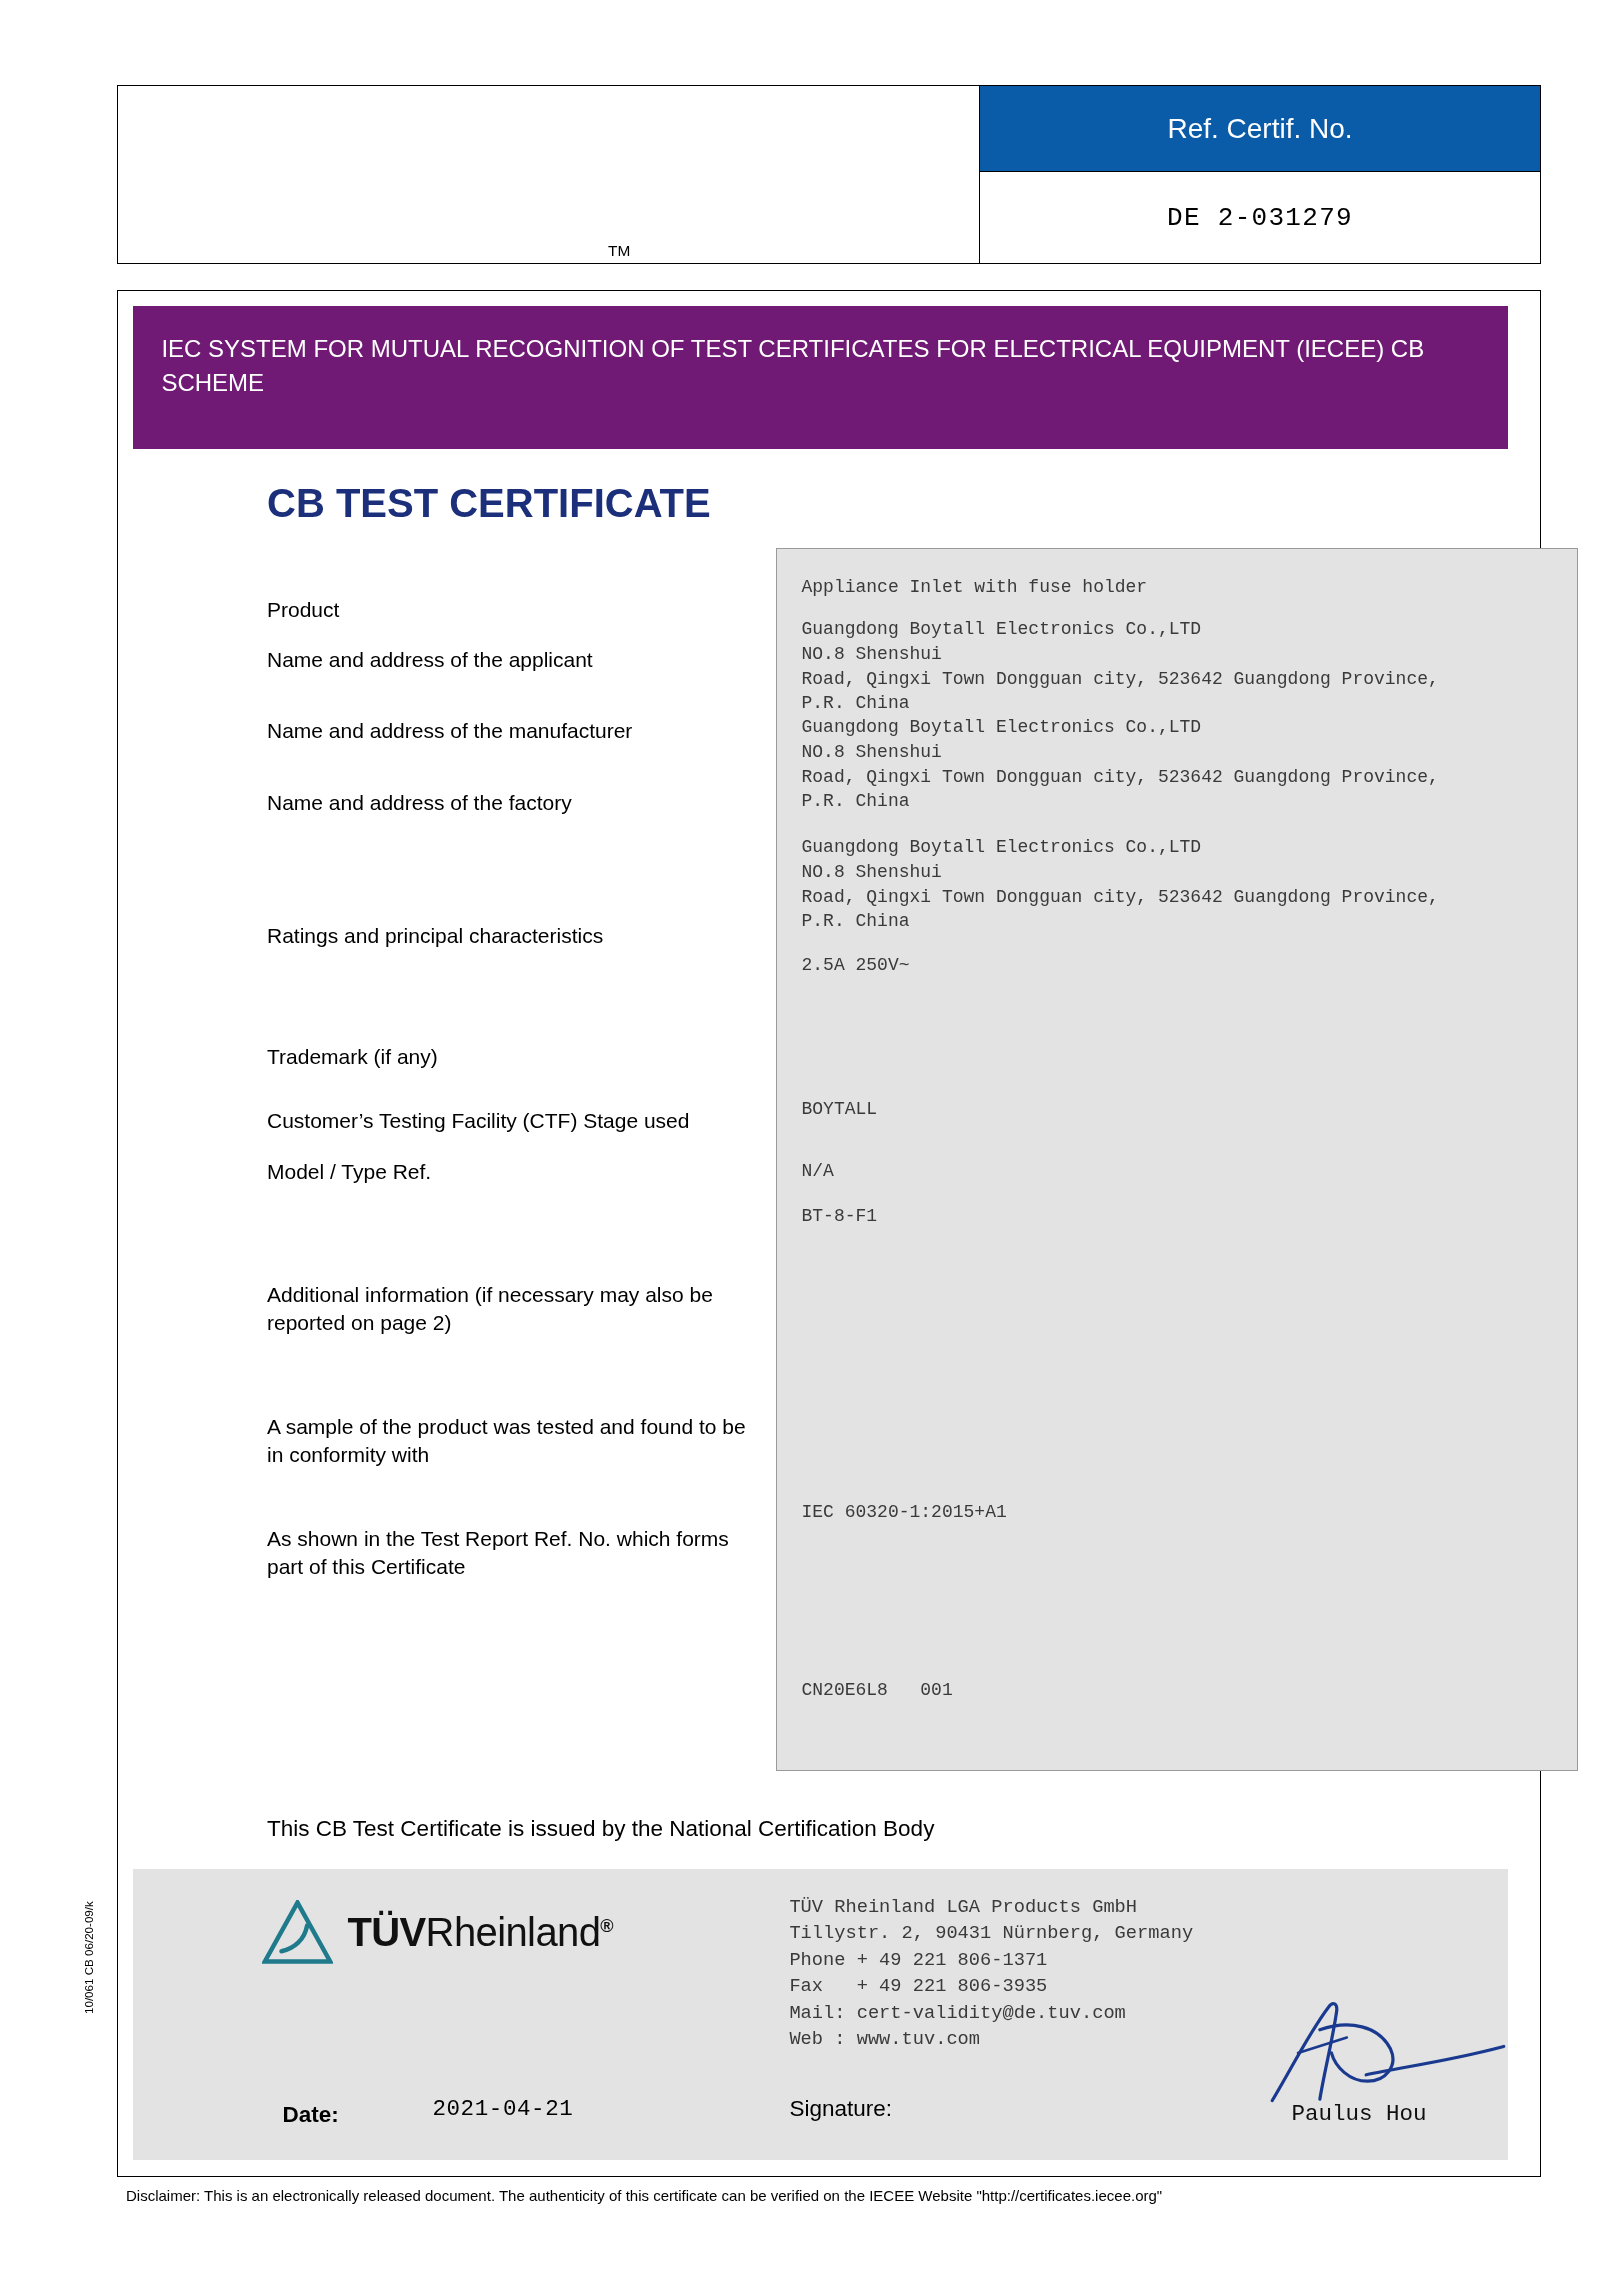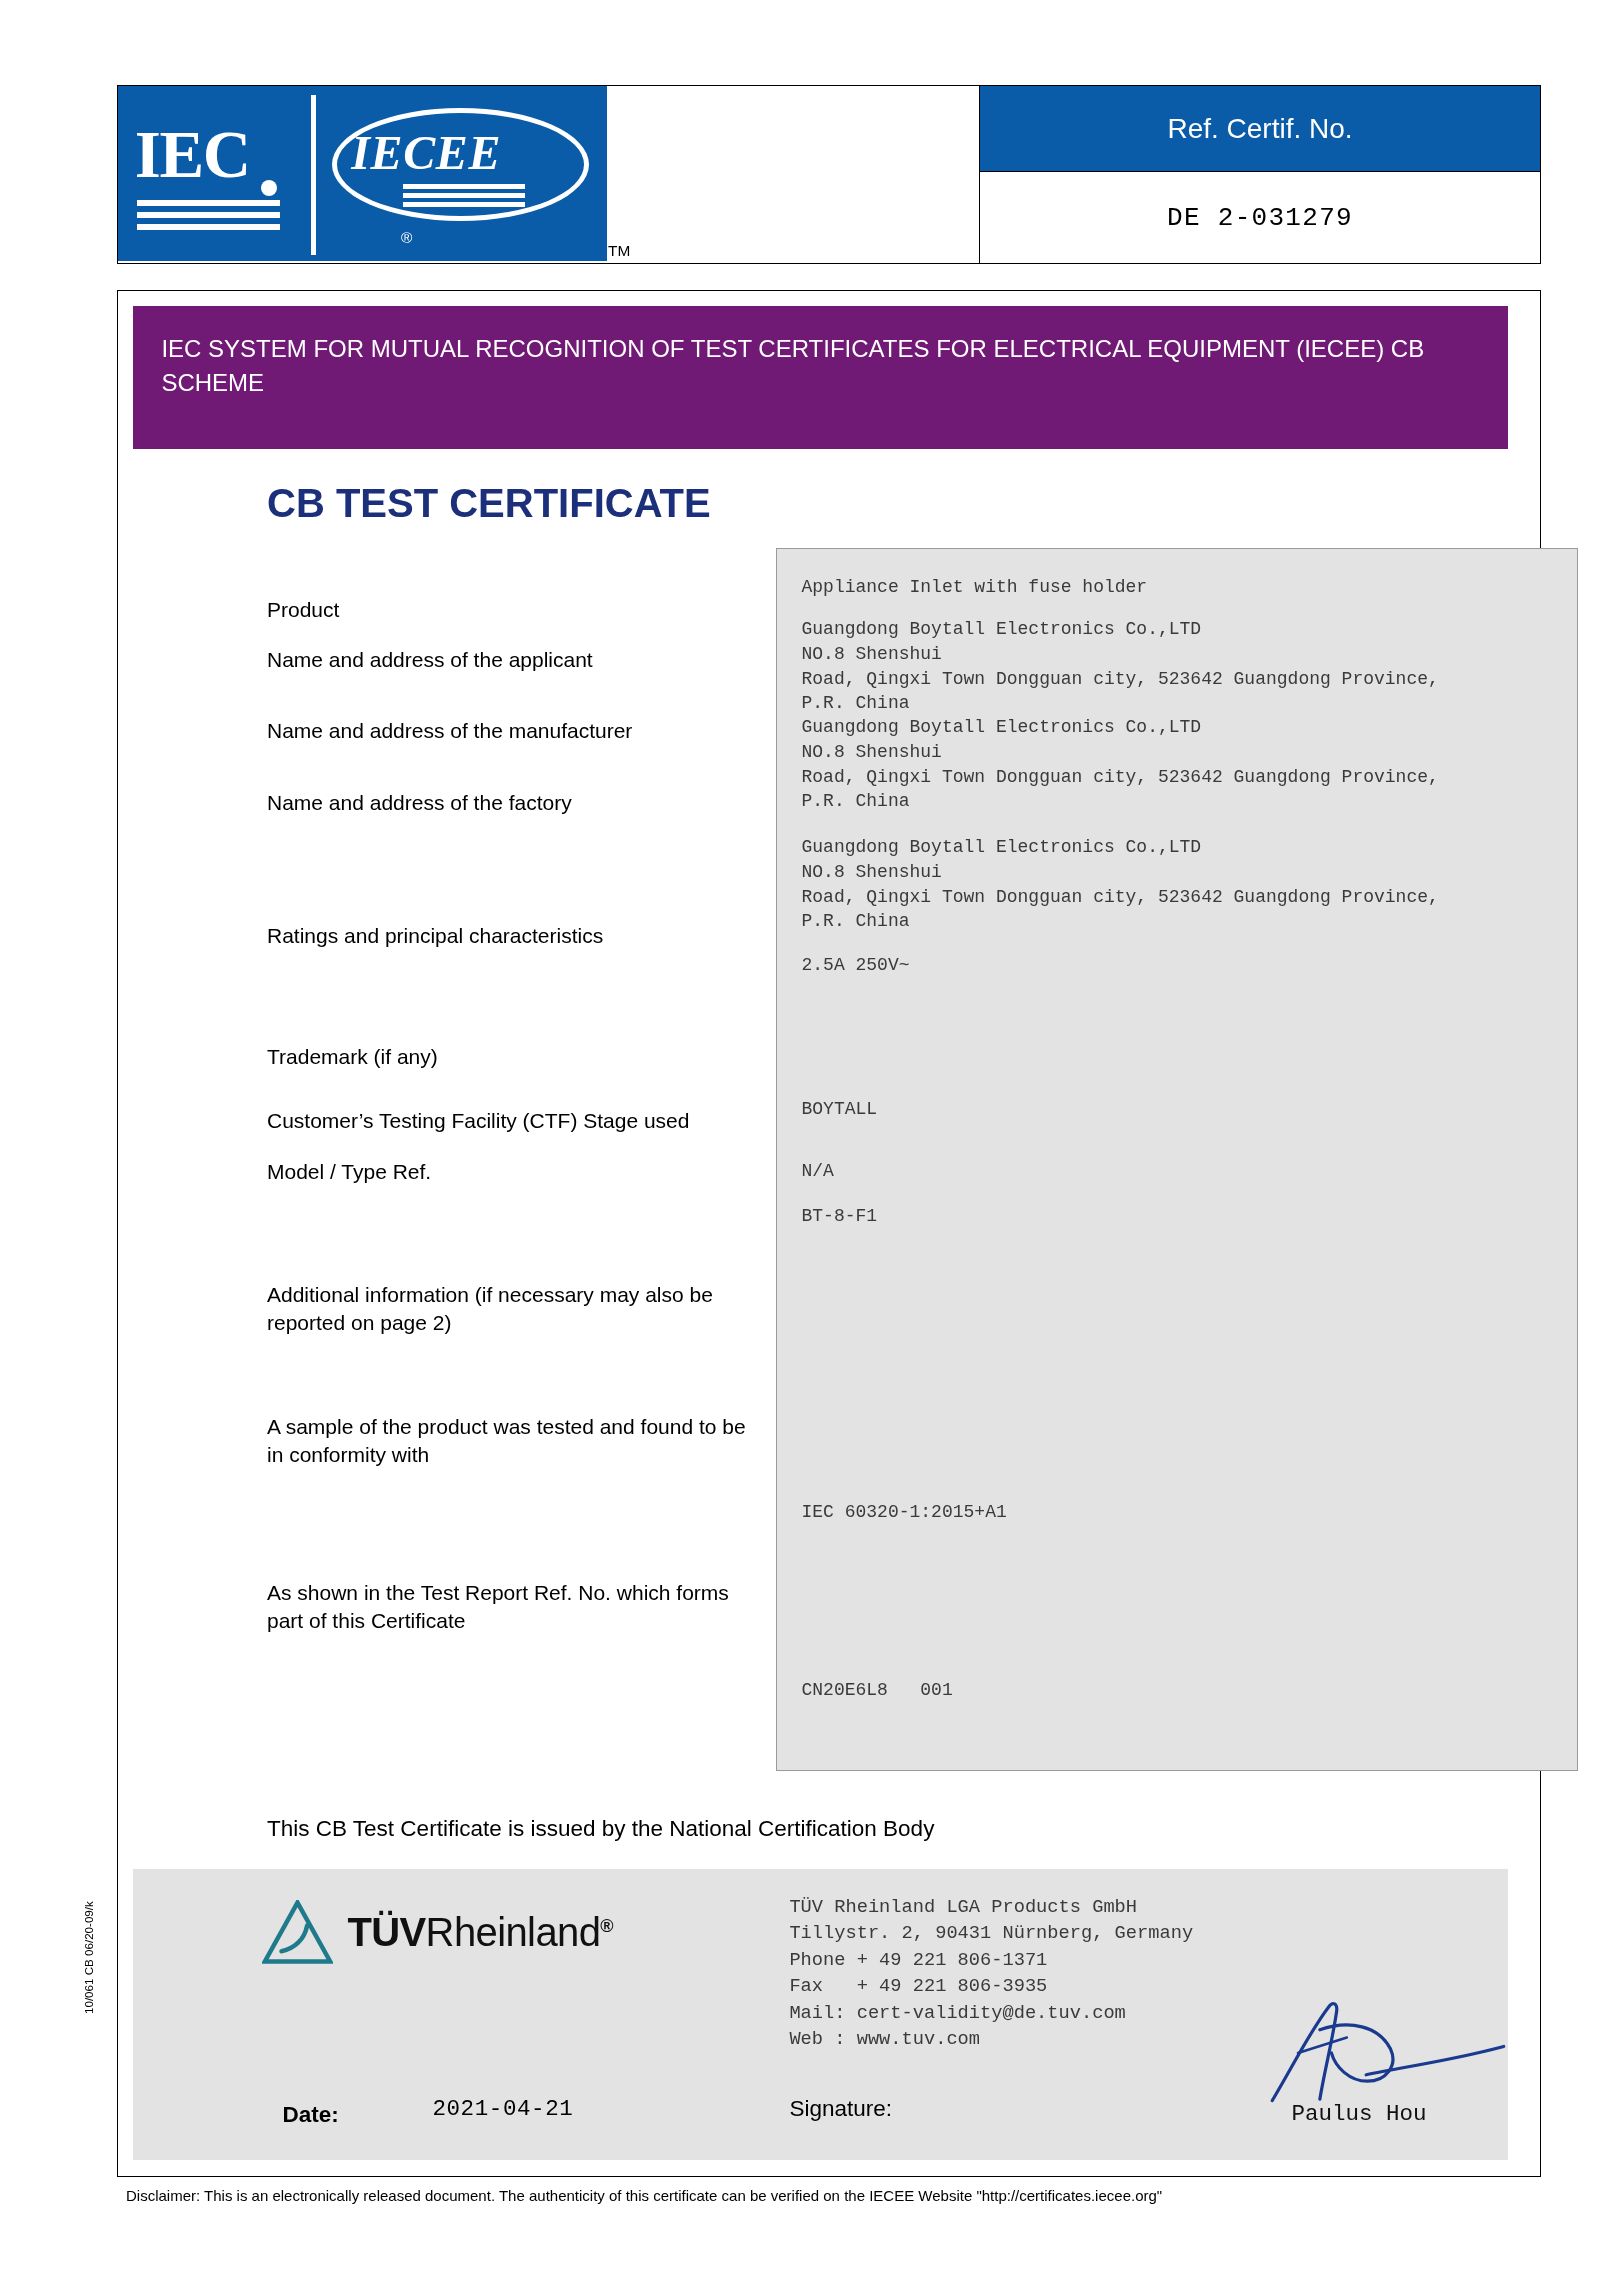--- a/index.html
+++ b/index.html
@@ -355,46 +355,20 @@
   }
 </style>
 </head>
 <body>
 
 <div class="page">
 
   <div class="header-row">
 
     <div class="logo-cell">
-      <div class="logo-blue">
-
-        <div class="iec-logo">
-          <div class="iec-text">IEC</div>
-          <div class="iec-bars">
-            <div></div>
-              <div></div>
-              <div></div>
-          </div>
-          <div class="iec-dot"></div>
-        </div>
-
-        <div class="divider-vert"></div>
-
-        <div class="iecee-oval">
-          <div class="iecee-ellipse"></div>
-          <div class="iecee-word">IECEE</div>
-          <div class="iecee-bars">
-            <div></div>
-              <div></div>
-              <div></div>
-          </div>
-        </div>
-
-        <div class="iec-reg">®</div>
-      </div>
       <div class="tm-mark">TM</div>
     </div>
 
     <div class="ref-cell">
       <div class="ref-title">Ref. Certif. No.</div>
       <div class="ref-value">DE 2-031279</div>
     </div>
   </div>
 
   <div class="main-box">
@@ -407,21 +381,21 @@
       <div class="label-item" style="top:0px;">Product</div>
       <div class="label-item" style="top:50px;">Name and address of the applicant</div>
       <div class="label-item" style="top:121px;">Name and address of the manufacturer</div>
       <div class="label-item" style="top:193px;">Name and address of the factory</div>
       <div class="label-item" style="top:326px;">Ratings and principal characteristics</div>
       <div class="label-item" style="top:447px;">Trademark (if any)</div>
       <div class="label-item" style="top:511px;">Customer’s Testing Facility (CTF) Stage used</div>
       <div class="label-item" style="top:562px;">Model / Type Ref.</div>
       <div class="label-item" style="top:685px;">Additional information (if necessary may also be reported on page 2)</div>
       <div class="label-item" style="top:817px;">A sample of the product was tested and found to be in conformity with</div>
-      <div class="label-item" style="top:983px;">As shown in the Test Report Ref. No. which forms part of this Certificate</div>
+      <div class="label-item" style="top:929px;">As shown in the Test Report Ref. No. which forms part of this Certificate</div>
     </div>
 
     <div class="values-box">
       <div class="value-item" style="top:26px;">Appliance Inlet with fuse holder</div>
       <div class="value-item" style="top:68px;">Guangdong Boytall Electronics Co.,LTD
 NO.8 Shenshui
 Road, Qingxi Town Dongguan city, 523642 Guangdong Province,
 P.R. China</div>
       <div class="value-item" style="top:166px;">Guangdong Boytall Electronics Co.,LTD
 NO.8 Shenshui

